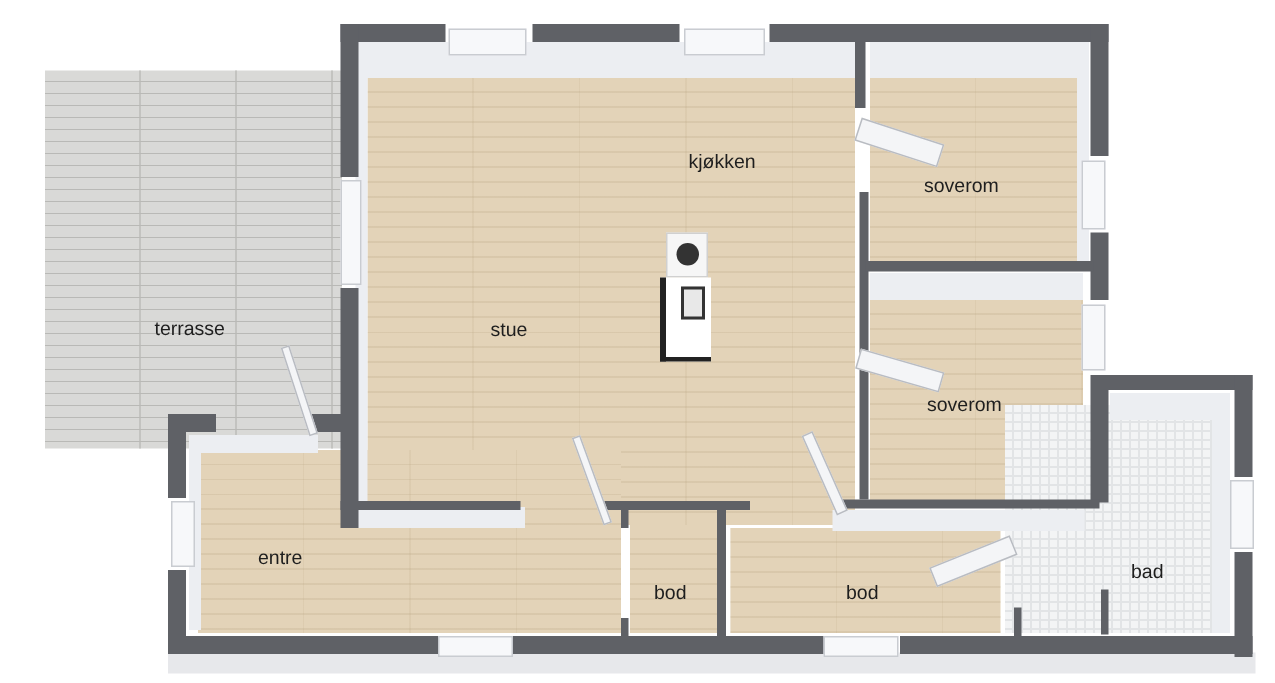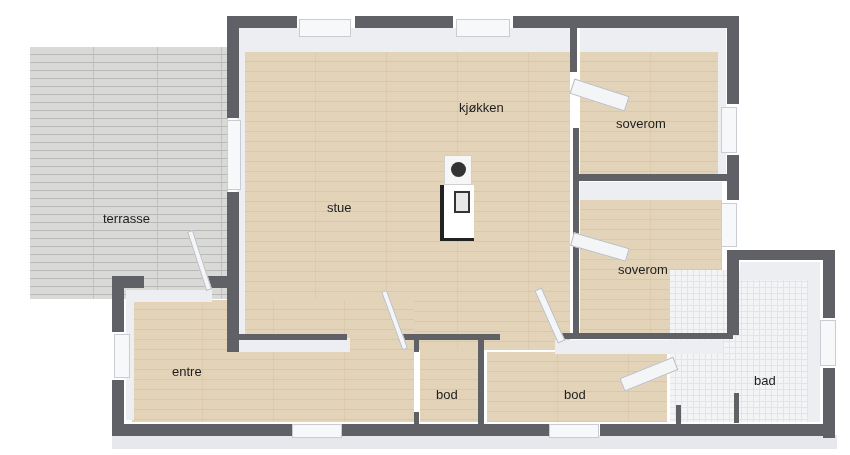--- a/index.html
+++ b/index.html
@@ -134,19 +134,19 @@
   <div class="abs" style="left:4px; top:0; width:28px; height:30px; background:#f6f6f6; border:1px solid #d0d0d0; box-sizing:border-box;">
     <div class="abs" style="left:6px; top:6px; width:15px; height:15px; border-radius:50%; background:#333;"></div>
   </div>
   <div class="abs" style="left:0; top:30px; width:34px; height:56px; background:#ffffff; border-left:4px solid #222; border-bottom:3px solid #222; box-sizing:border-box;">
     <div class="abs" style="left:10px; top:6px; width:16px; height:22px; border:2px solid #333; background:#e8e8e8; box-sizing:border-box;"></div>
   </div>
 </div>
 
 <div class="abs label" style="left:103px; top:165px;margin-top:46px;">terrasse</div>
 <div class="abs label" style="left:459px; top:100px;">kjøkken</div>
-<div class="abs label" style="left:327px; top:200px;">stue</div>
+<div class="abs label" style="left:327px; top:212px;">stue</div>
 <div class="abs label" style="left:616px; top:116px;">soverom</div>
 <div class="abs label" style="left:618px; top:262px;">soverom</div>
 <div class="abs label" style="left:172px; top:364px;">entre</div>
 <div class="abs label" style="left:436px; top:387px;">bod</div>
 <div class="abs label" style="left:564px; top:387px;">bod</div>
 <div class="abs label" style="left:754px; top:373px;">bad</div>
 
 </body></html>

